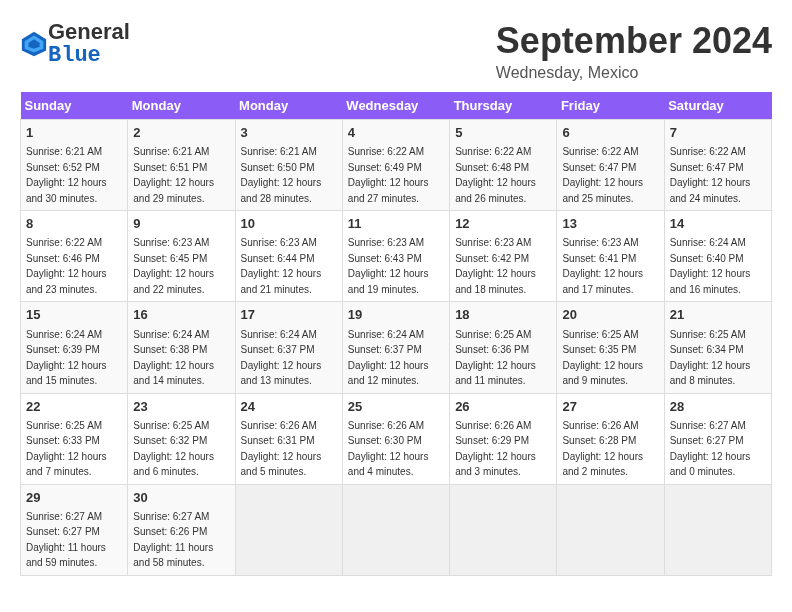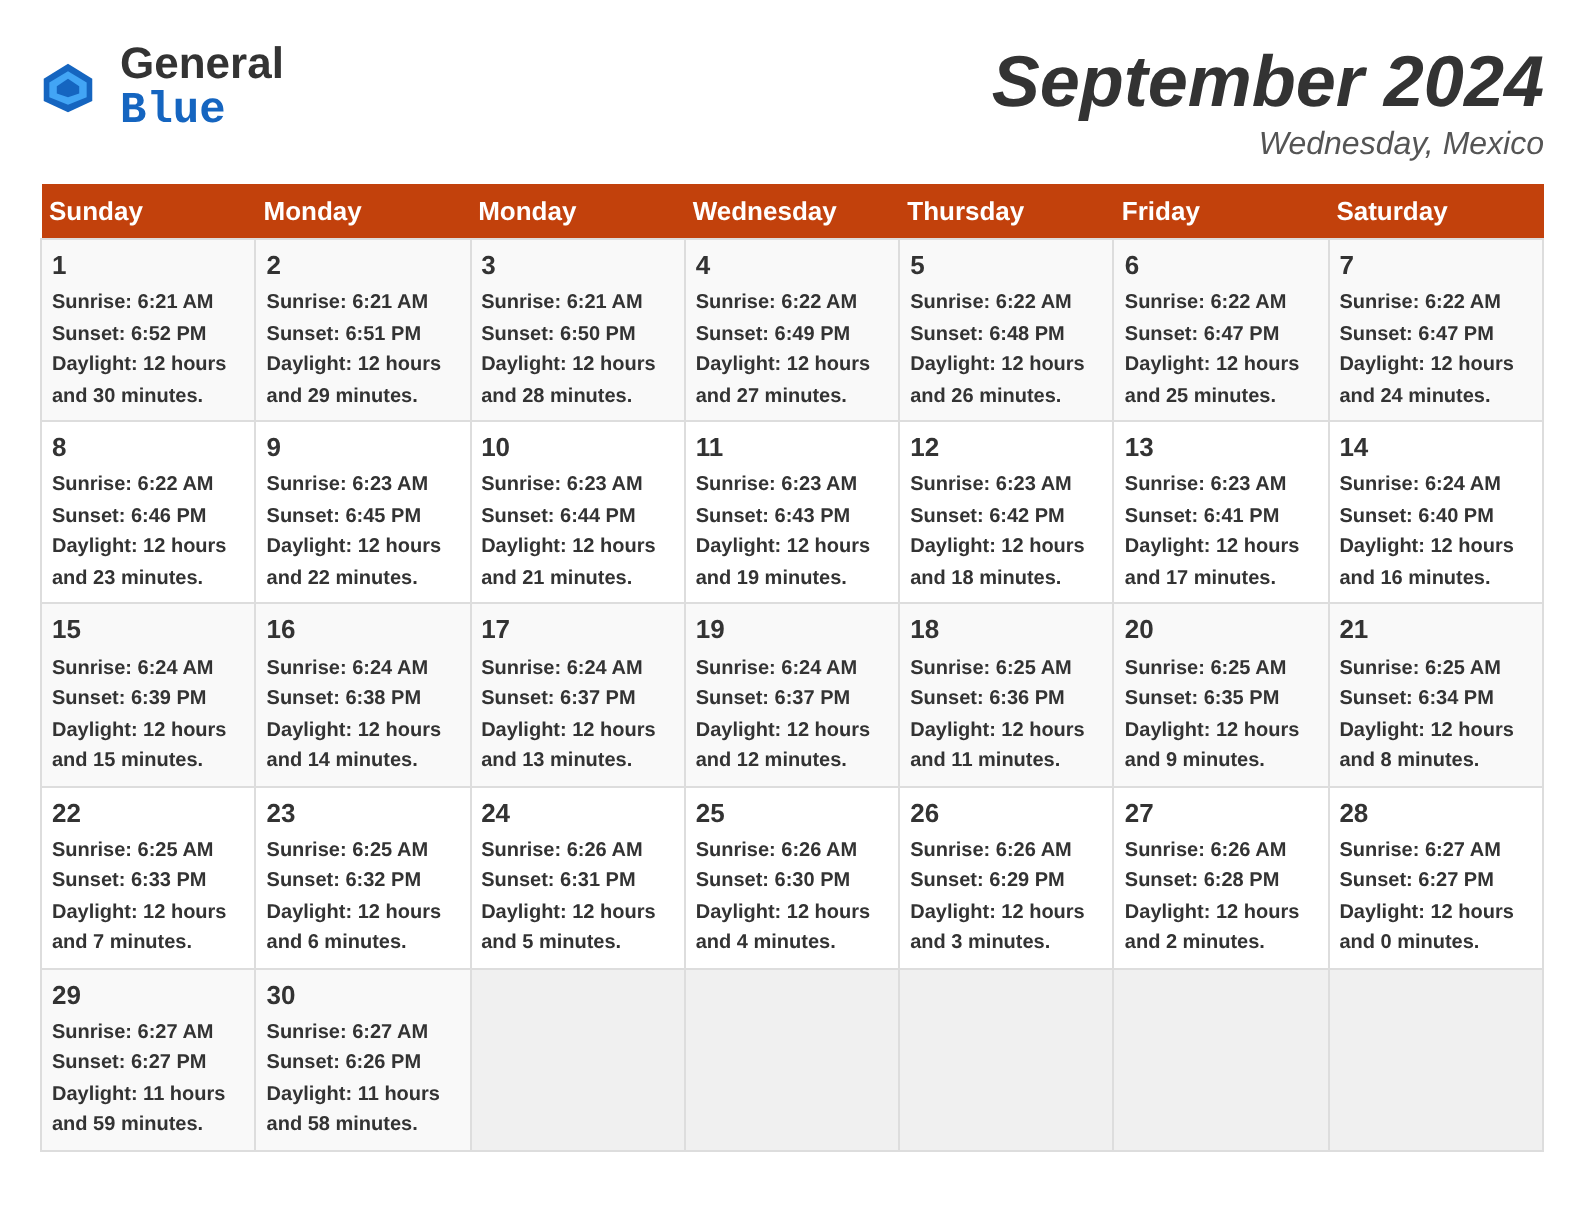--- a/index.html
+++ b/index.html
@@ -12,53 +12,52 @@
     }
     .header {
       display: flex;
       align-items: flex-start;
       justify-content: space-between;
       margin-bottom: 10px;
     }
     .logo {
       display: flex;
       align-items: center;
-      gap: 12px;
+      gap: 0;
     }
     .logo-text {
       font-size: 22px;
       font-weight: bold;
       color: #333;
       line-height: 1.1;
     }
     .logo-icon {
       width: 28px;
       height: 28px;
     }
     .title-block {
-      text-align: right;
-      font-style: italic;
+      text-align: left;
     }
     .month-title {
       font-size: 36px;
       font-weight: bold;
       color: #333;
     }
     .location-title {
       font-size: 16px;
       color: #555;
       margin-top: 2px;
     }
     table {
       width: 100%;
       border-collapse: collapse;
       font-size: 11px;
     }
     thead tr th {
-      background-color: #c2410c;
+      background-color: #8b5cf6;
       color: #fff;
       padding: 6px 4px;
       text-align: left;
       font-size: 13px;
       font-weight: bold;
     }
     tbody tr td {
       border: 1px solid #ddd;
       vertical-align: top;
       padding: 4px 5px;
@@ -76,21 +75,20 @@
     .day-number {
       font-size: 13px;
       font-weight: bold;
       display: block;
       margin-bottom: 2px;
     }
     .day-info {
       font-size: 10px;
       color: #333;
       line-height: 1.45;
-      font-weight: bold;
     }
     .empty-cell {
       background: #f0f0f0 !important;
     }
   </style>
 </head>
 <body>
 
 <div class="header">
   <div class="logo">

